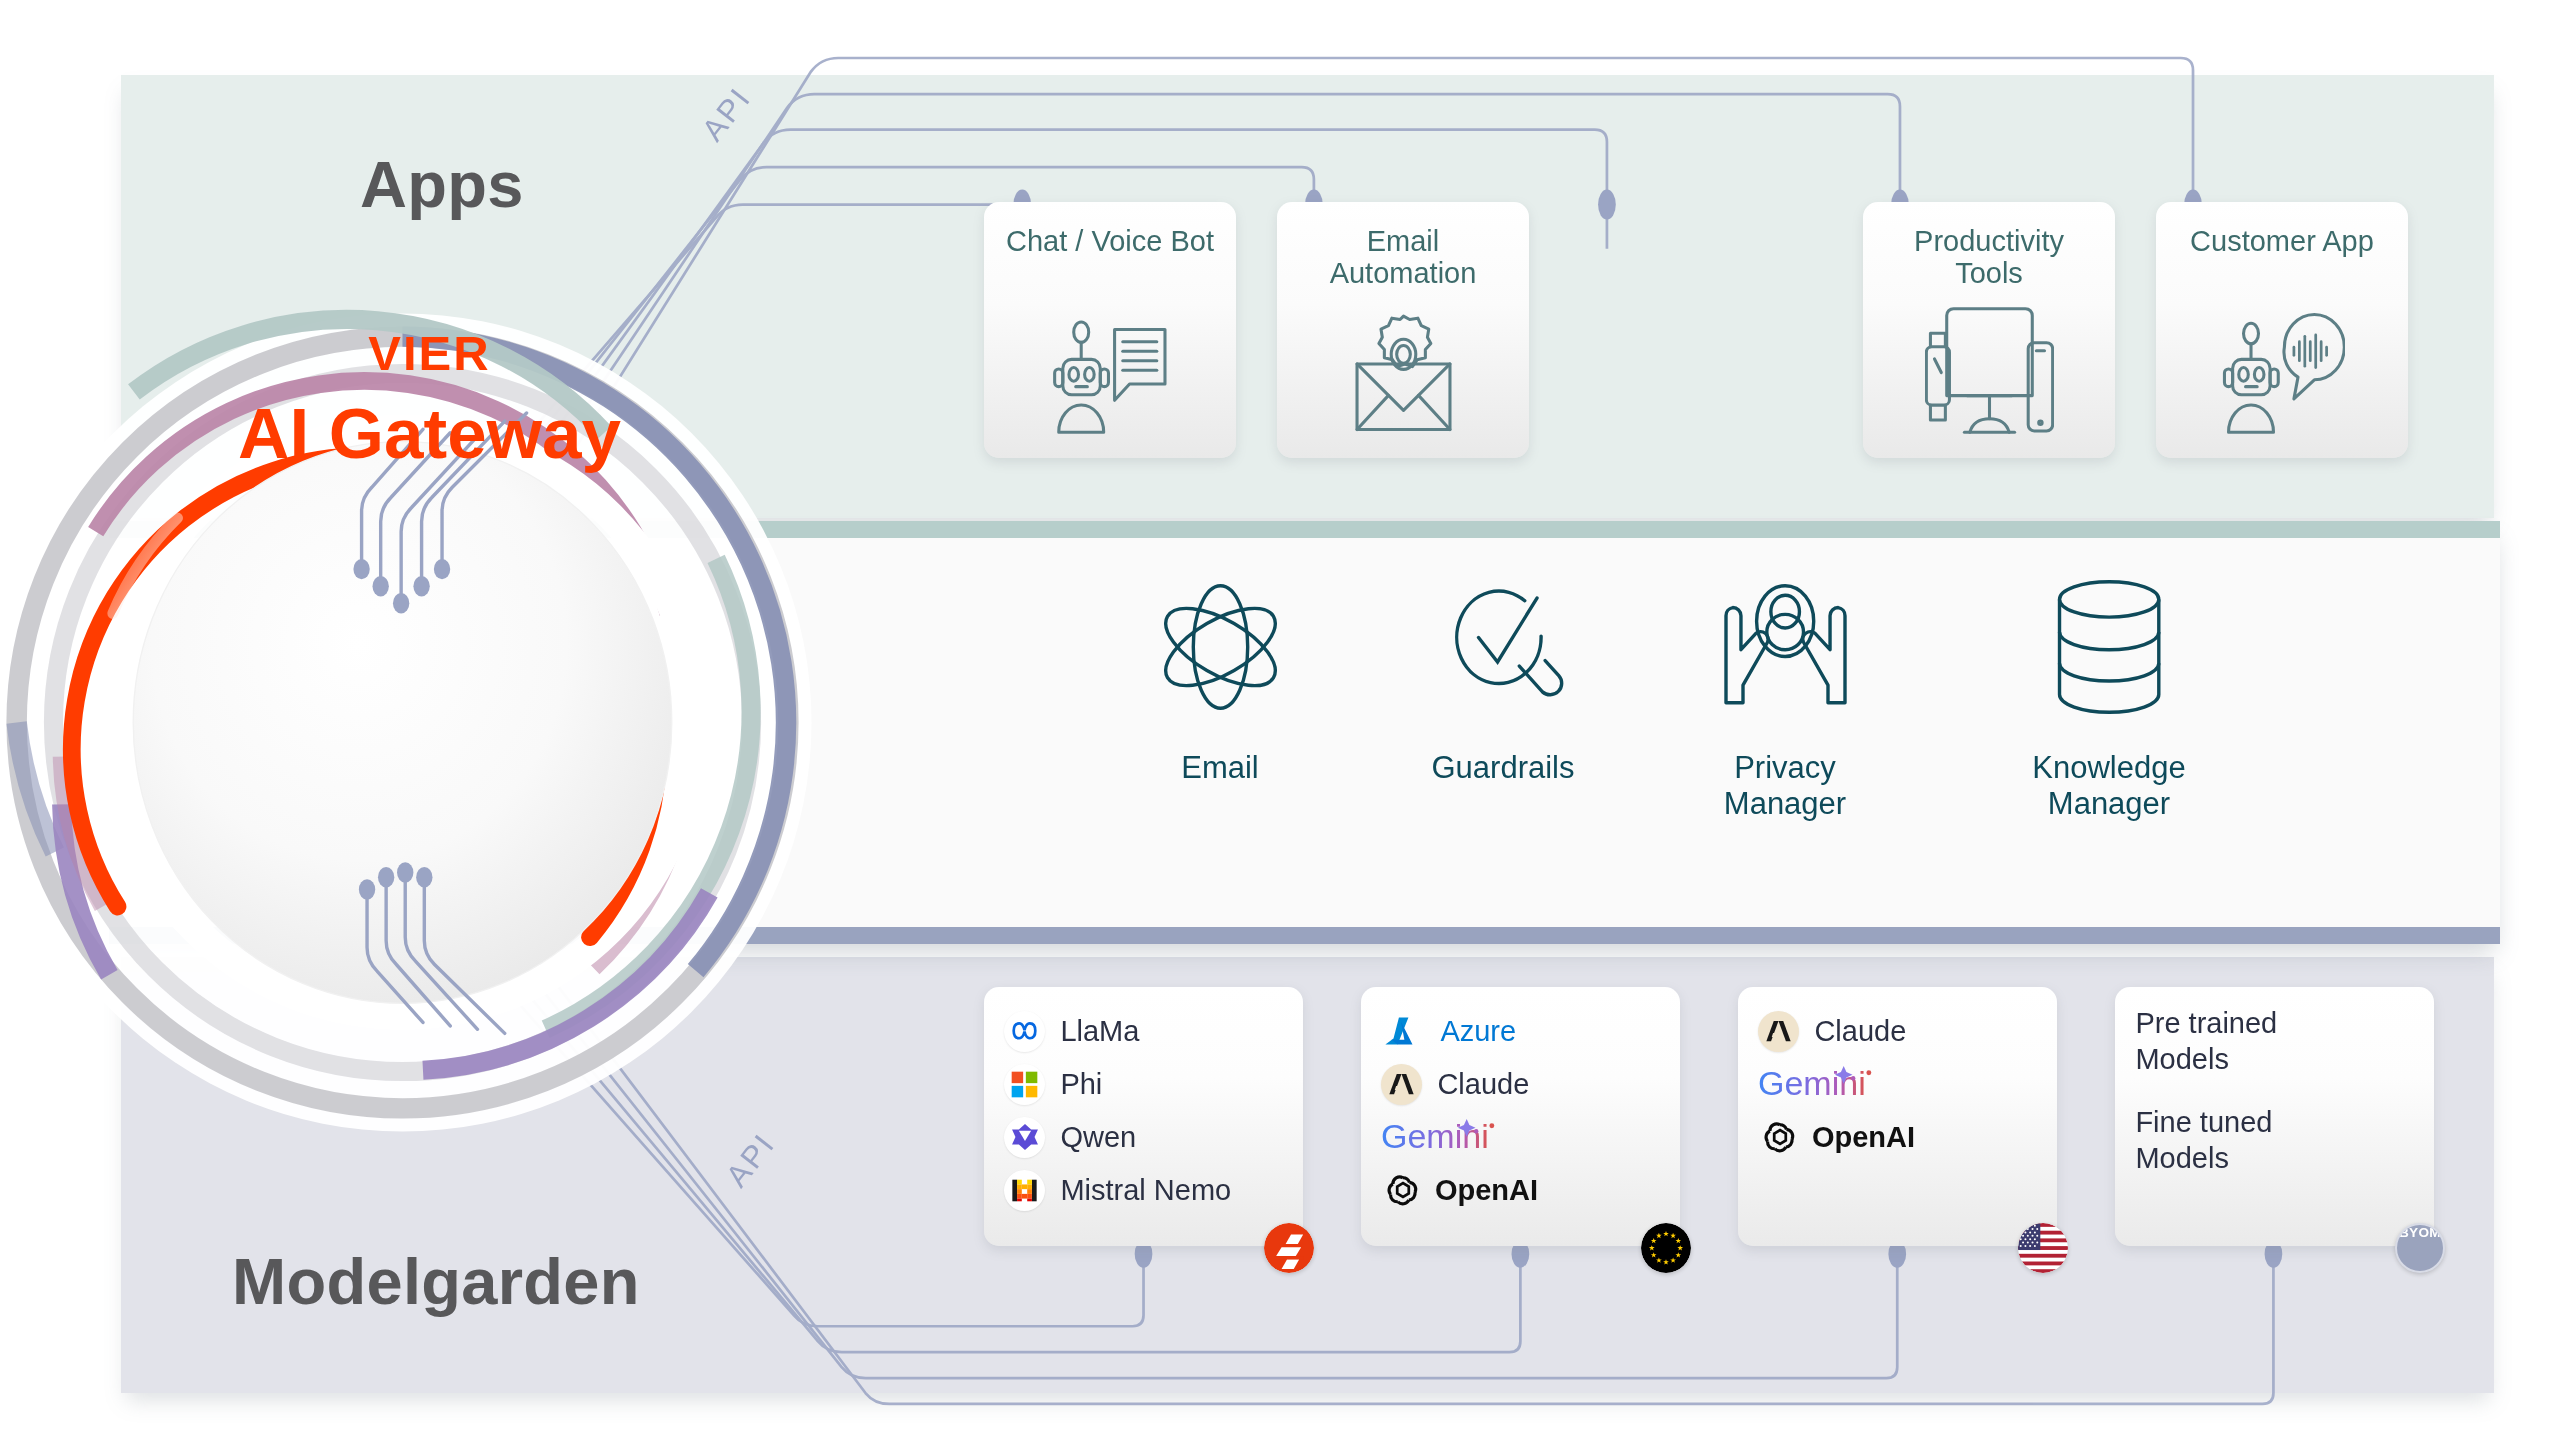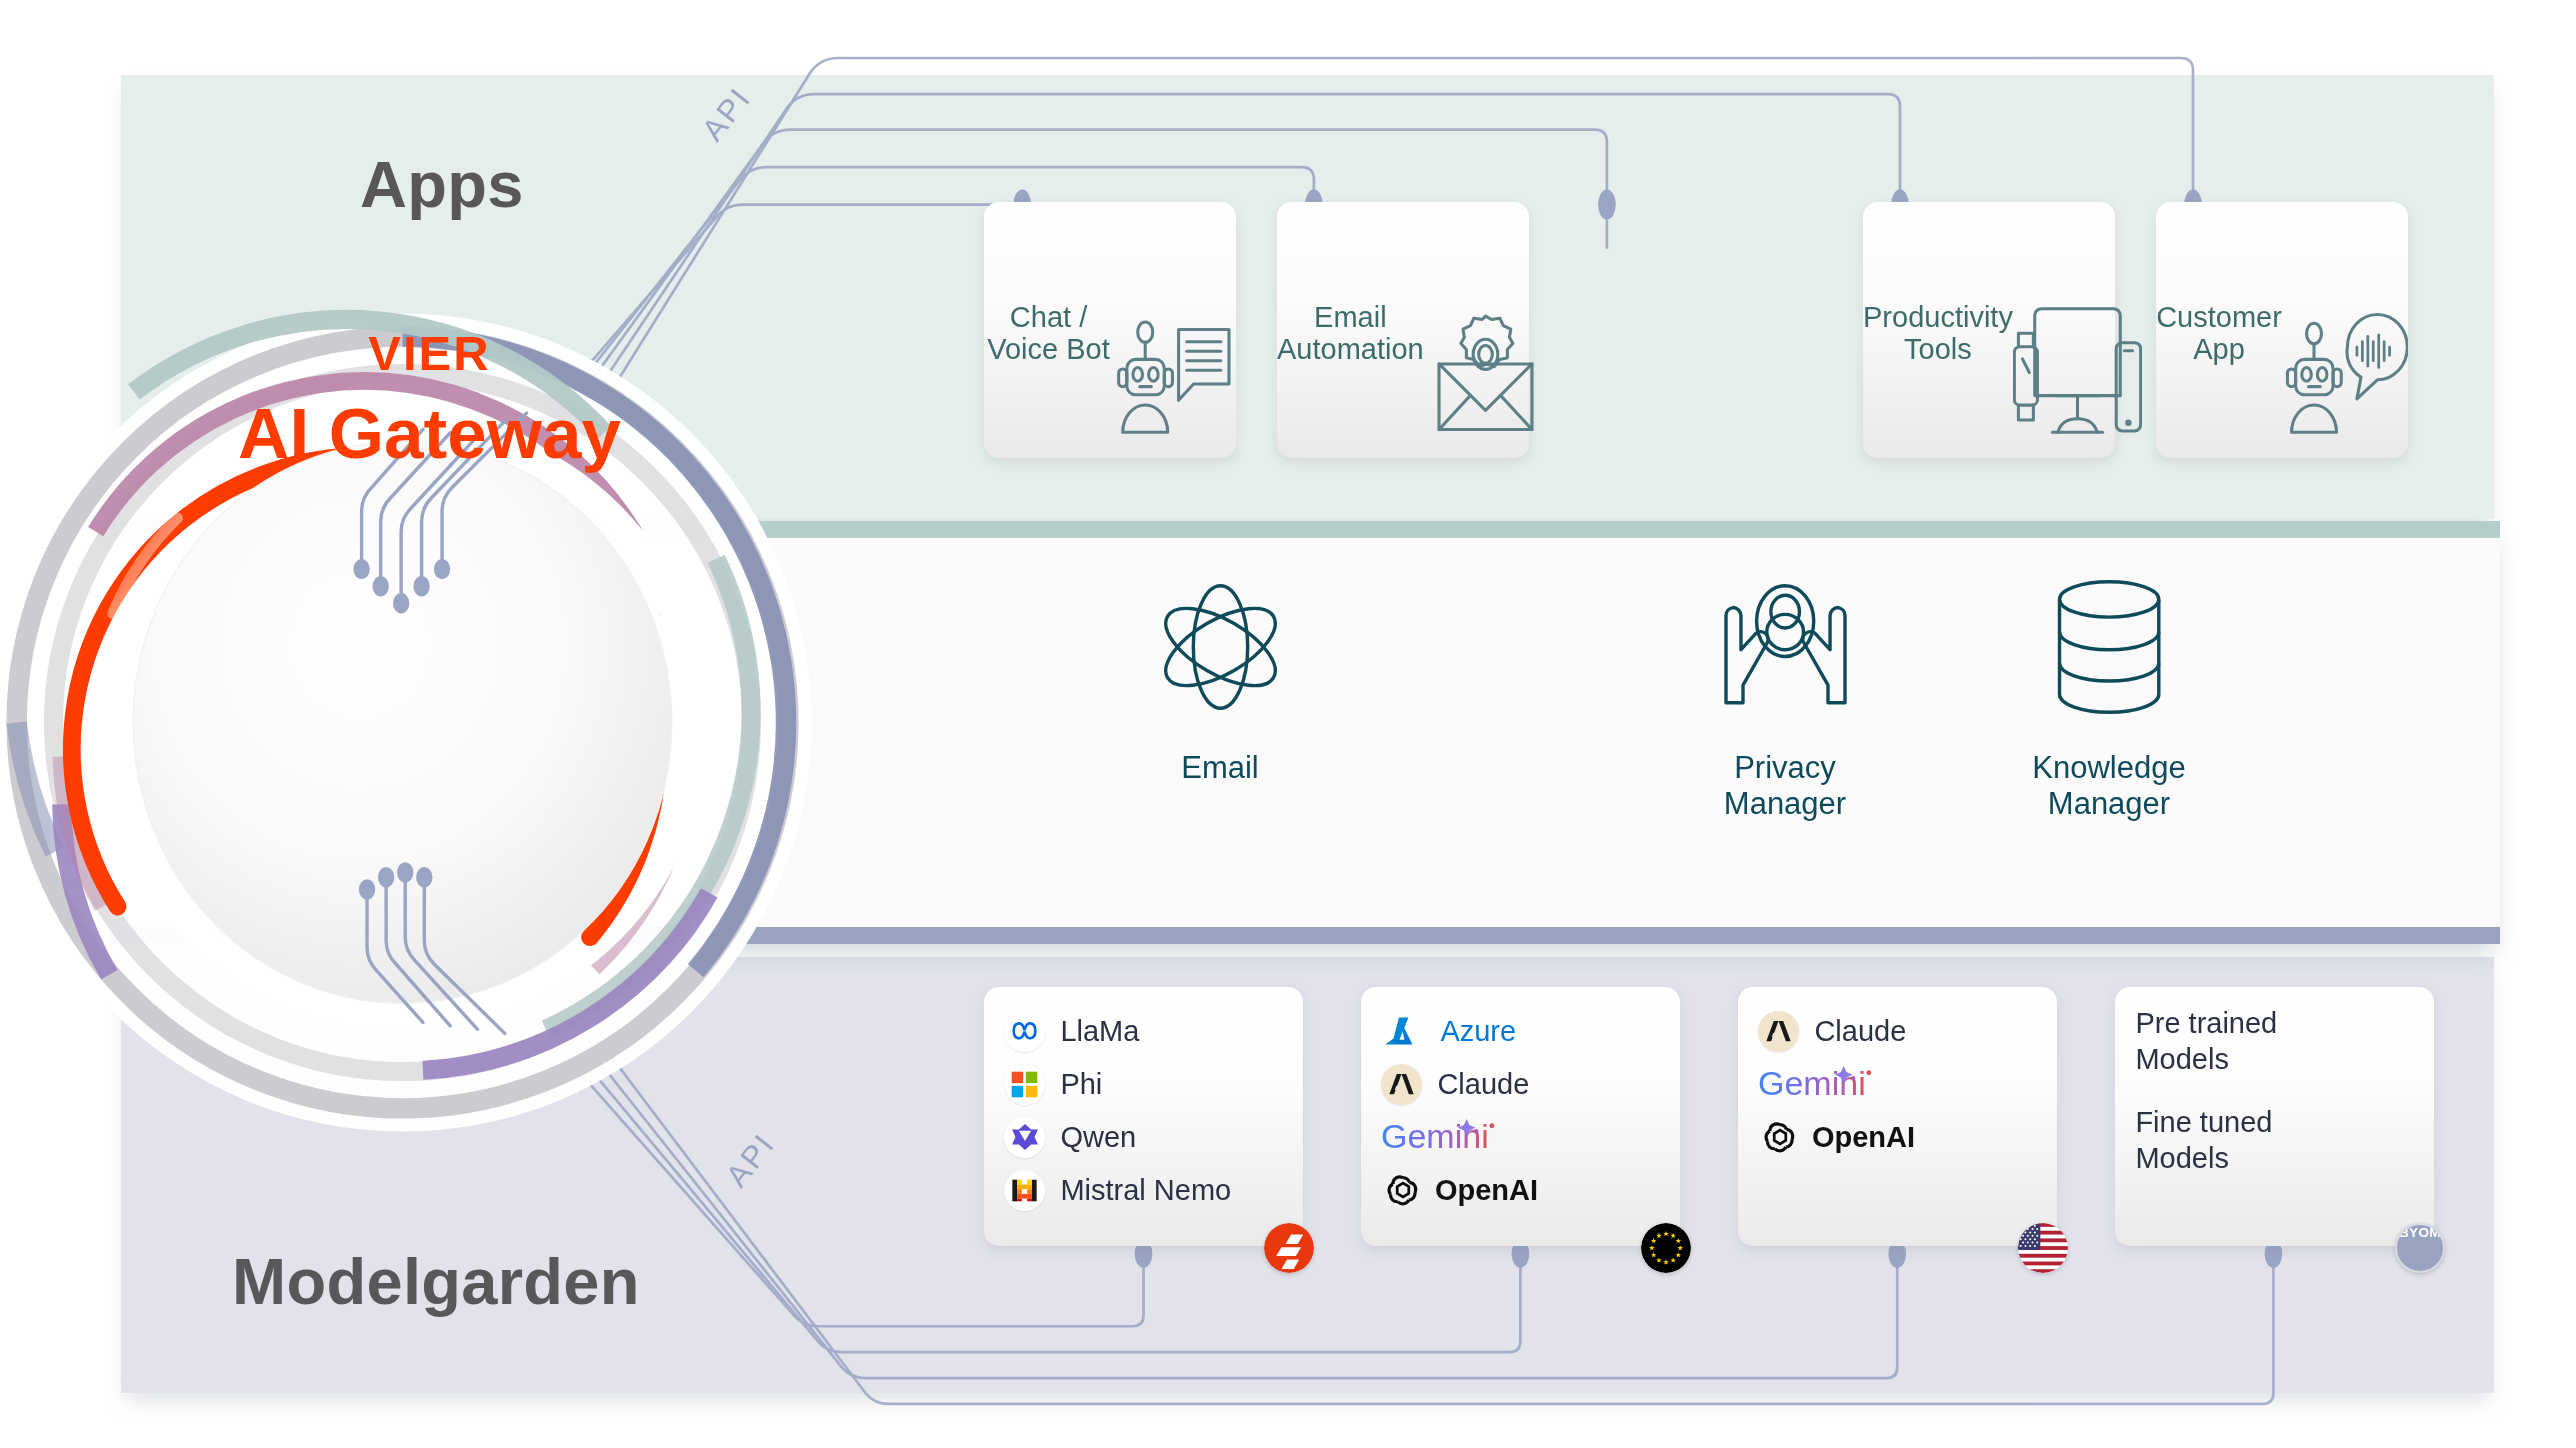--- a/index.html
+++ b/index.html
@@ -45,22 +45,22 @@
   
   .wires{position:absolute;left:0;top:0;width:2576px;height:1449px;pointer-events:none;}
 
   
   .app-card{
     position:absolute;top:202px;width:252px;height:256px;
     border-radius:15px;
     background:linear-gradient(180deg,#ffffff 0%,#fbfbfb 40%,#e9e9e9 100%);
     box-shadow:0 4.1px 11px rgba(120,130,140,.18);
     box-sizing:border-box;
-    display:flex;flex-direction:row;align-items:center;
-    padding-top:6px;
+    display:flex;flex-direction:column;align-items:center;
+    padding-top:23px;
   }
   .app-card .label{
     color:#3d6b6b;font-size:29px;line-height:1.12;text-align:center;
     font-family:"Liberation Sans",sans-serif;max-width:232px;
   }
   .app-card .glyph{margin-top:auto;margin-bottom:23px;}
   .app-card svg{display:block;}
 
   
   .feat{position:absolute;top:579px;width:286px;text-align:center;}
@@ -266,20 +266,30 @@
     <div class="ficon">
       <svg width="143" height="136" viewBox="0 0 210 200" fill="none" stroke="#0e4a5a" stroke-width="5">
         <ellipse cx="105" cy="100" rx="40" ry="90"></ellipse>
         <ellipse cx="105" cy="100" rx="40" ry="90" transform="rotate(60 105 100)"></ellipse>
         <ellipse cx="105" cy="100" rx="40" ry="90" transform="rotate(-60 105 100)"></ellipse>
       </svg>
     </div>
     <div class="flabel">Email</div>
   </div>
 
+  <div class="feat" style="left:1360px">
+    <div class="ficon">
+      <svg width="136" height="136" viewBox="0 0 200 200" fill="none" stroke="#0e4a5a" stroke-width="5" stroke-linecap="round">
+        <path d="M132,32 a62,68 0 1 0 24,52"></path>
+        <path d="M124,128 l34,38 a17,17 0 0 0 24,-24 l-20,-22"></path>
+        <polyline points="64,86 92,122 150,28"></polyline>
+      </svg>
+    </div>
+    <div class="flabel">Guardrails</div>
+  </div>
 
   <div class="feat" style="left:1642px">
     <div class="ficon">
       <svg width="147" height="136" viewBox="0 0 215 200" fill="none" stroke="#0e4a5a" stroke-width="5" stroke-linecap="round" stroke-linejoin="round">
         <ellipse cx="107" cy="62" rx="42" ry="52"></ellipse>
         <ellipse cx="107" cy="48" rx="21" ry="24"></ellipse>
         <path d="M107,104 a27,26 0 0 1 -27,-26 a27,26 0 0 1 54,0 a27,26 0 0 1 -27,26 Z"></path>
         <path d="M30,42 a12,12 0 0 1 12,12 L42,104 l22,-24 a11,11 0 0 1 17,13 L45,156 L45,182 L20,182 L20,54 a12,12 0 0 1 10,-12 Z"></path>
         <path d="M185,42 a12,12 0 0 0 -12,12 L173,104 l-22,-24 a11,11 0 0 0 -17,13 l36,63 L170,182 L195,182 L195,54 a12,12 0 0 0 -10,-12 Z"></path>
       </svg>

